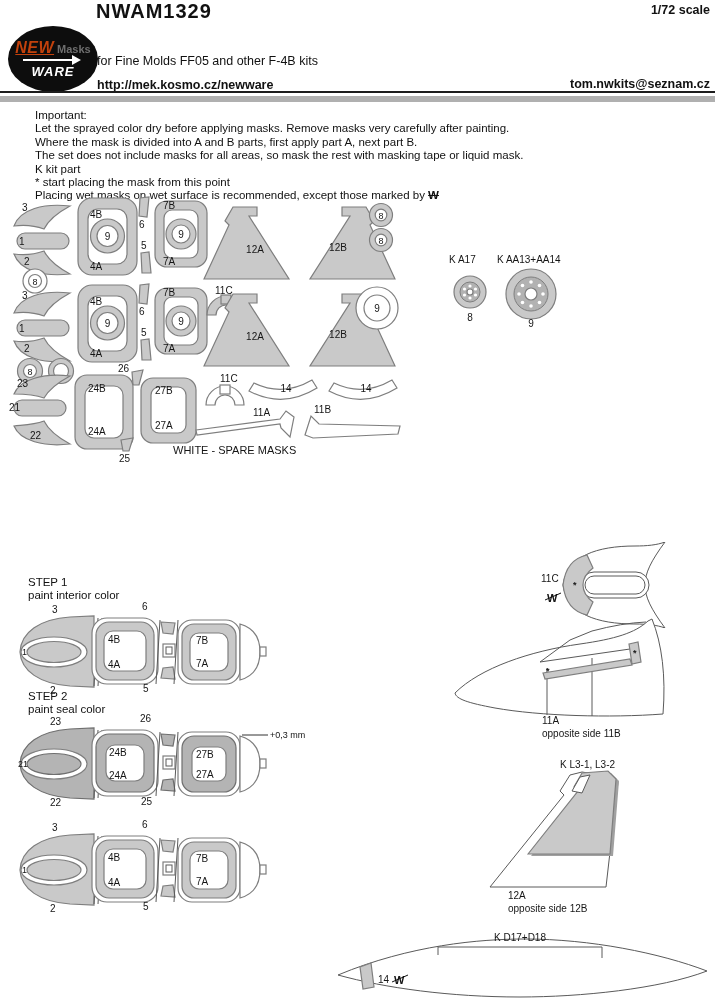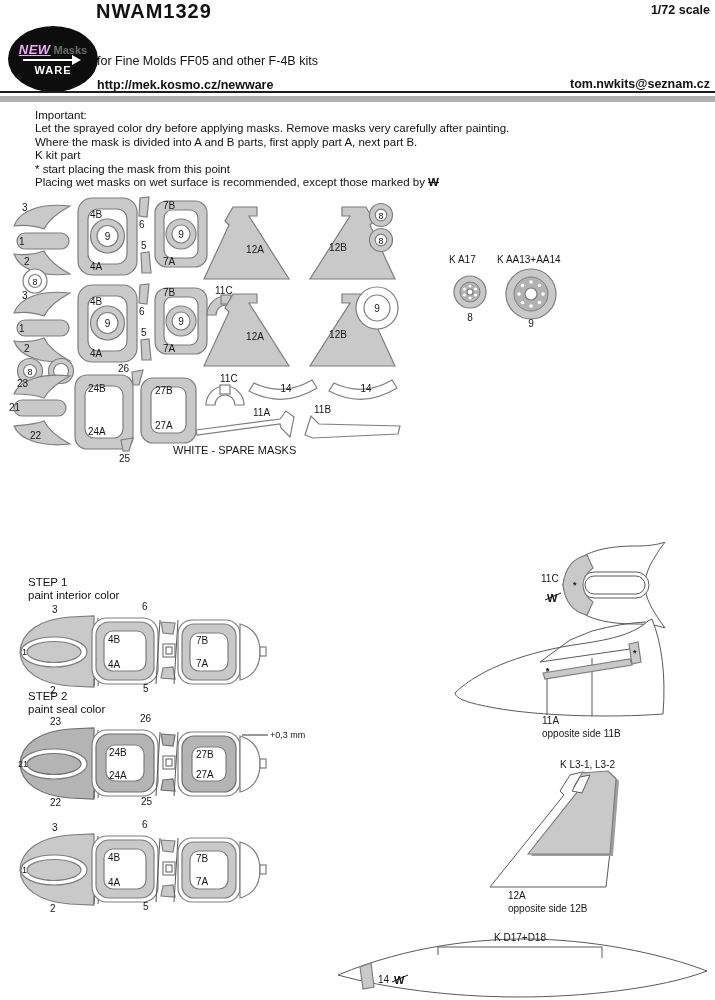--- a/index.html
+++ b/index.html
@@ -3,26 +3,26 @@
 <meta charset="utf-8">
 <style>
   html,body{margin:0;padding:0;background:#e8e8e8;}
   #page{position:relative;width:715px;height:1000px;background:#ffffff;margin:0 auto;
         font-family:"Liberation Sans",sans-serif;color:#111;overflow:hidden;}
   .abs{position:absolute;}
   
   #logo{left:8px;top:26px;width:90px;height:66px;background:#0d0d0d;border-radius:50%;
         display:flex;flex-direction:column;align-items:center;justify-content:center;}
   .logo-row1{display:flex;align-items:baseline;gap:3px;}
-  .logo-new{color:#f0abfc;font-weight:bold;font-style:italic;font-size:13px;letter-spacing:0.5px;text-decoration:underline;}
+  .logo-new{color:#c2410c;font-weight:bold;font-style:italic;font-size:16px;letter-spacing:0.5px;text-decoration:underline;}
   .logo-masks{color:#6e6e6e;font-weight:bold;font-size:11px;text-align:right;}
   .logo-arrow{width:56px;height:2px;background:#fff;position:relative;margin:2px 0 3px -4px;}
   .logo-arrow::after{content:"";position:absolute;right:-2px;top:-4px;
         border-left:9px solid #fff;border-top:5px solid transparent;border-bottom:5px solid transparent;}
-  .logo-ware{color:#fff;font-weight:bold;font-size:11px;letter-spacing:1px;}
+  .logo-ware{color:#fff;font-weight:bold;font-style:italic;font-size:13px;letter-spacing:1px;}
   .hdr-code{left:96px;top:0px;font-size:20px;font-weight:bold;letter-spacing:1px;}
   .hdr-scale{right:5px;top:3px;font-size:12.5px;font-weight:bold;}
   .hdr-l1{left:97px;top:31px;font-size:12.5px;font-weight:bold;}
   .hdr-l2{left:97px;top:54px;font-size:12.5px;font-weight:normal;text-align:center;}
   .hdr-url{left:97px;top:78px;font-size:12.5px;font-weight:bold;}
   .hdr-email{right:5px;top:77px;font-size:12.5px;font-weight:bold;}
   .rule-black{left:0;top:91px;width:715px;height:2px;background:#1c1c1c;}
   .rule-gray{left:0;top:96px;width:715px;height:6px;background:#b0b0b0;}
   
   #important{left:35px;top:109px;width:660px;font-size:11.5px;line-height:13.4px;}
@@ -61,20 +61,21 @@
   <div class="abs hdr-l2">for Fine Molds FF05 and other F-4B kits</div>
   <div class="abs hdr-url">http://mek.kosmo.cz/newware</div>
   <div class="abs hdr-email">tom.nwkits@seznam.cz</div>
   <div class="abs rule-black"></div>
   <div class="abs rule-gray"></div>
 
   <div class="abs" id="important">
     <div class="head">Important:</div>
     <div>Let the sprayed color dry before applying masks. Remove masks very carefully after painting.</div>
     <div>Where the mask is divided into A and B parts, first apply part A, next part B.</div>
+    <div>The set does not include masks for all areas, so mask the rest with masking tape or liquid mask.</div>
     <div>K kit part</div>
     <div>* start placing the mask from this point</div>
     <div><span>Placing wet masks on wet surface is recommended, except those marked by</span>&nbsp;<span class="wsym">W</span></div>
   </div>
 
   <svg class="abs" style="left:0;top:195px" width="715" height="272" viewBox="0 0 715 272">
 
     <g>
       <path class="m" d="M14,31 C20,14 44,8 70,11 C57,18 48,26 44,34 C33,30 22,30 14,31 Z"></path>
       <rect class="m" x="17" y="38" width="52" height="16" rx="8"></rect>

